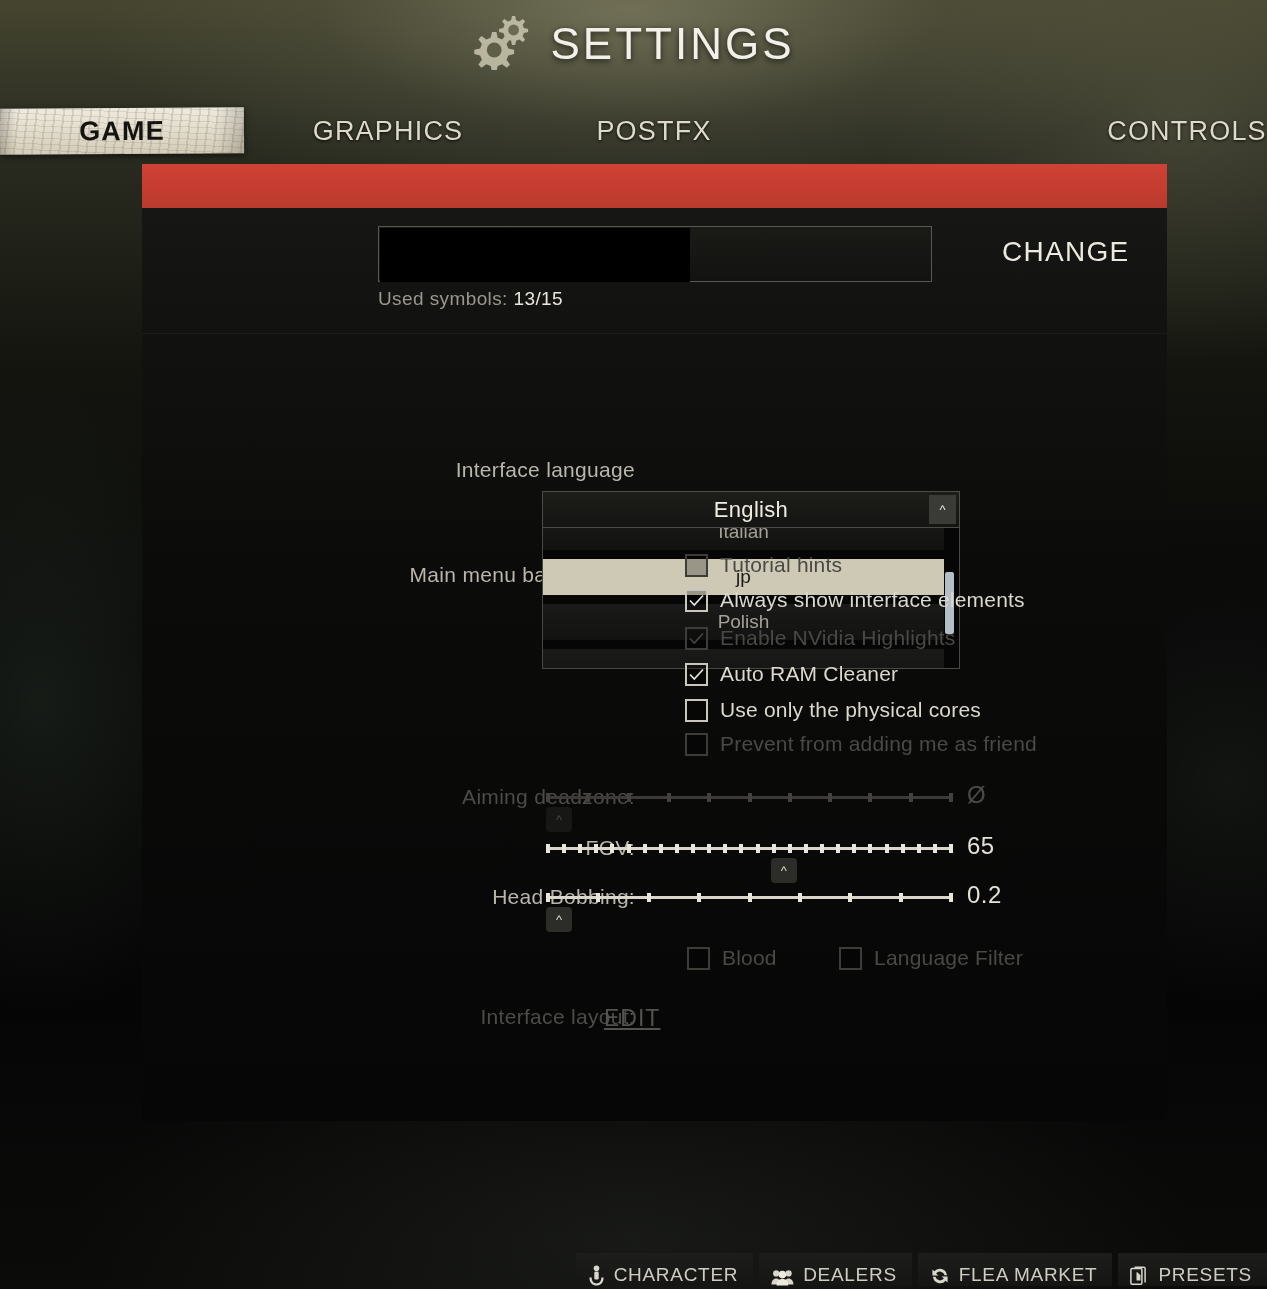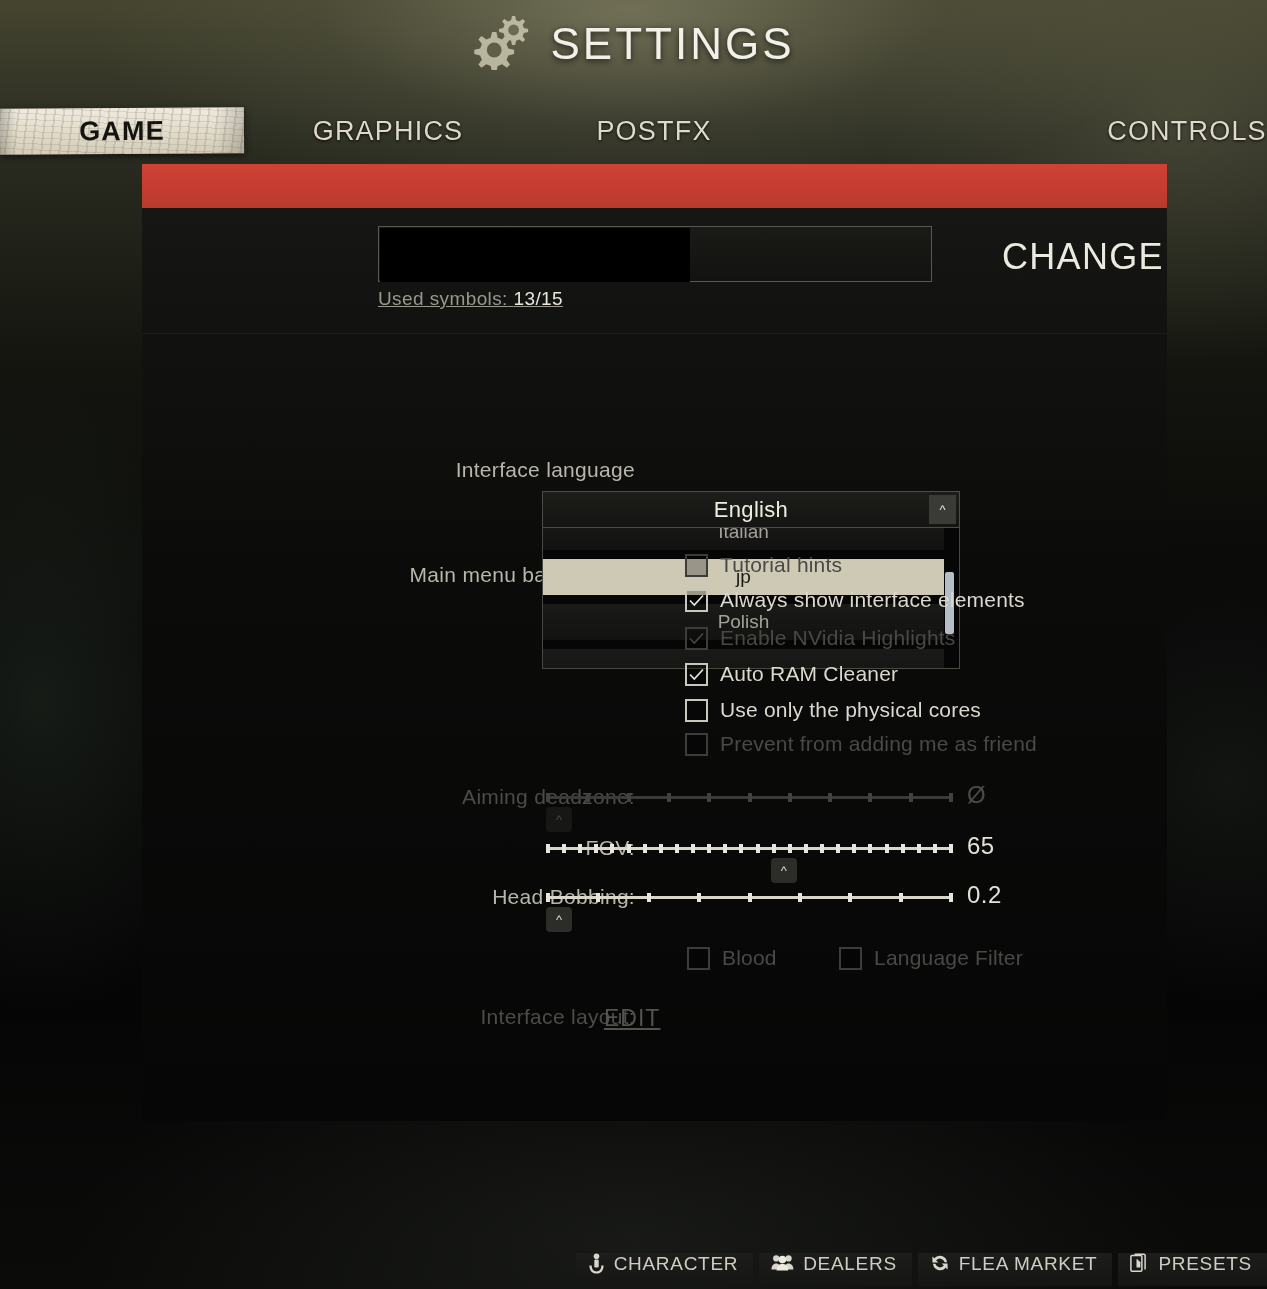--- a/index.html
+++ b/index.html
@@ -85,26 +85,26 @@
     position: absolute; left: 236px; top: 18px; width: 554px; height: 56px;
     border: 1px solid #595750;
     background: linear-gradient(180deg, #1a1a17 0%, #121210 100%);
   }
   #nick-redacted {
     position: absolute; left: 1px; top: 1px; width: 310px; height: 54px;
     background: #000;
   }
   #used-symbols {
     position: absolute; left: 236px; top: 80px;
-    font-size: 19px; color: #9a978c; letter-spacing: .4px; font-weight: 300; text-decoration: underline;
+    font-size: 19px; color: #9a978c; letter-spacing: .4px; font-weight: 300;
   }
   #used-symbols b { color: #e8e5db; font-weight: 400; }
   #change-btn {
     position: absolute; left: 860px; top: 28px;
-    font-size: 36px; letter-spacing: 1.3px; color: #eceadf; font-weight: 300;
+    font-size: 28px; letter-spacing: 1.3px; color: #eceadf; font-weight: 300;
   }
 
   
   #body { position: absolute; left: 0; top: 125px; width: 1025px; }
 
   .row { position: absolute; left: 0; width: 1025px; }
   .lbl {
     position: absolute; right: 532px; width: 440px; text-align: right;
     font-size: 21px; color: #b9b6ab; font-weight: 300; letter-spacing: .3px;
     white-space: nowrap;
@@ -192,21 +192,21 @@
     font-weight: 300; letter-spacing: 1px; text-decoration: underline;
   }
 
   
   #bottomnav {
     position: absolute; left: 0; bottom: 0; width: 1267px; height: 39px;
     display: flex; justify-content: flex-end; align-items: center;
   }
   .navbtn {
     height: 33px; margin-left: 6px; padding: 0 15px 0 12px;
-    display: flex; align-items: flex-start;
+    display: flex; align-items: flex-end;
     background: linear-gradient(180deg, #1d1d1c 0%, #151514 100%);
   }
   .navbtn .nav-ico { margin-right: 9px; display: flex; align-items: center; }
   .navbtn .nav-txt {
     font-size: 19px; color: #cfccc2; letter-spacing: .7px; font-weight: 300;
     white-space: nowrap;
   }
 </style>
 </head>
 <body>

